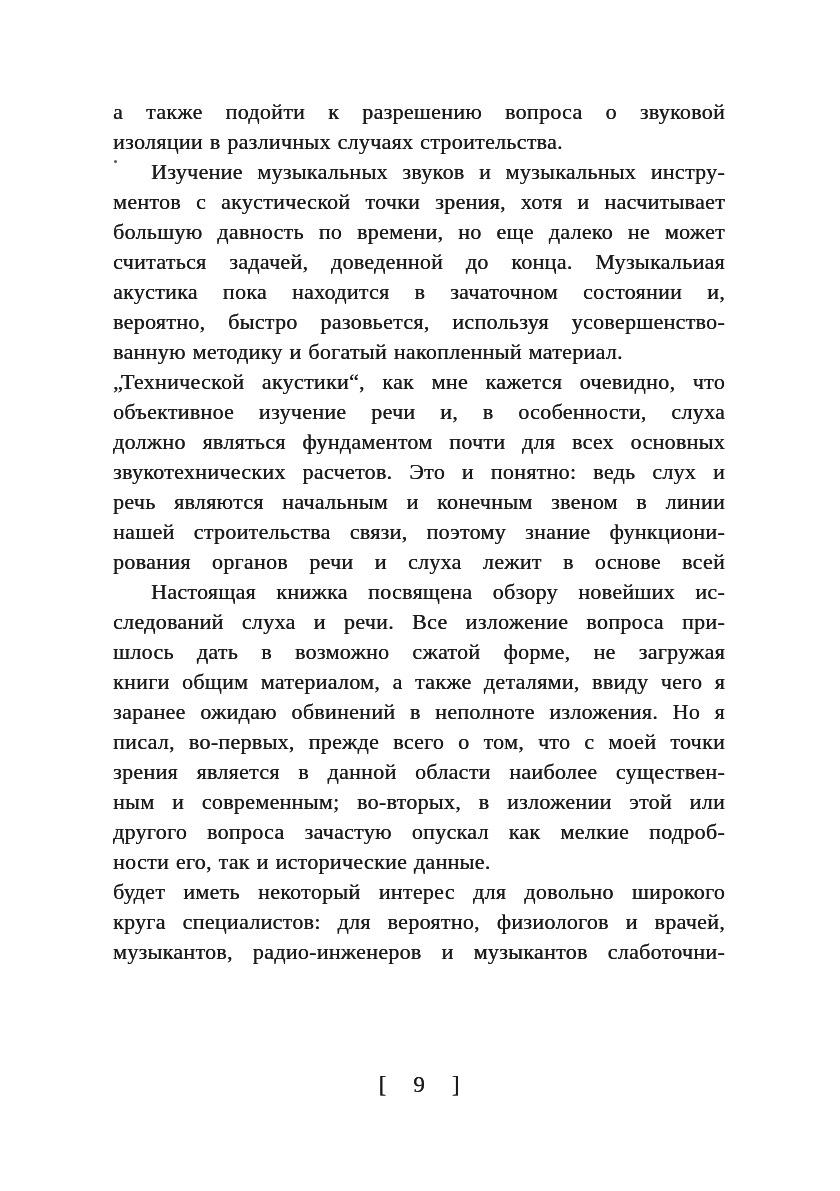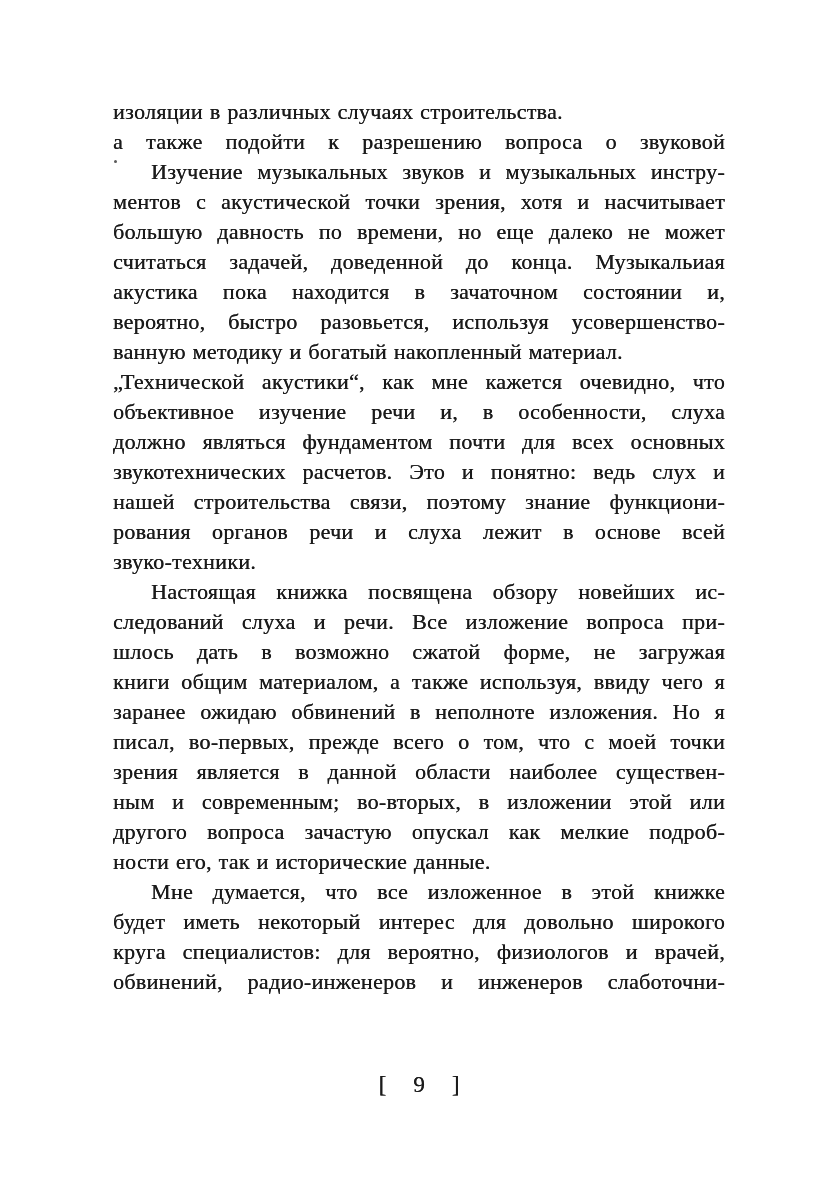--- a/index.html
+++ b/index.html
@@ -62,50 +62,49 @@
     border-radius: 50%;
     background: #5a5a5a;
   }
 </style>
 </head>
 <body>
 
 <div class="page">
 
   <div class="text-block">
+    <div class="line">а также подойти к разрешению вопроса о звуковой</div>
     <div class="line end">изоляции в различных случаях строительства.</div>
-    <div class="line">а также подойти к разрешению вопроса о звуковой</div>
     <div class="line first">Изучение музыкальных звуков и музыкальных инстру-</div>
     <div class="line">ментов с акустической точки зрения, хотя и насчитывает</div>
     <div class="line">большую давность по времени, но еще далеко не может</div>
     <div class="line">считаться задачей, доведенной до конца. Музыкальиая</div>
     <div class="line">акустика пока находится в зачаточном состоянии и,</div>
     <div class="line">вероятно, быстро разовьется, используя усовершенство-</div>
     <div class="line end">ванную методику и богатый накопленный материал.</div>
     <div class="line">„Технической акустики“, как мне кажется очевидно, что</div>
     <div class="line">объективное изучение речи и, в особенности, слуха</div>
     <div class="line">должно являться фундаментом почти для всех основных</div>
     <div class="line">звукотехнических расчетов. Это и понятно: ведь слух и</div>
+    <div class="line">речь являются начальным и конечным звеном в линии</div>
     <div class="line">нашей строительства связи, поэтому знание функциони-</div>
     <div class="line">рования органов речи и слуха лежит в основе всей</div>
-    <div class="line end">звуко-техники.</div>
     <div class="line first">Настоящая книжка посвящена обзору новейших ис-</div>
     <div class="line">следований слуха и речи. Все изложение вопроса при-</div>
     <div class="line">шлось дать в возможно сжатой форме, не загружая</div>
-    <div class="line">книги общим материалом, а также используя, ввиду чего я</div>
+    <div class="line">книги общим материалом, а также деталями, ввиду чего я</div>
     <div class="line">заранее ожидаю обвинений в неполноте изложения. Но я</div>
     <div class="line">писал, во-первых, прежде всего о том, что с моей точки</div>
     <div class="line">зрения является в данной области наиболее существен-</div>
     <div class="line">ным и современным; во-вторых, в изложении этой или</div>
     <div class="line">другого вопроса зачастую опускал как мелкие подроб-</div>
     <div class="line end">ности его, так и исторические данные.</div>
-    <div class="line first">Мне думается, что все изложенное в этой книжке</div>
     <div class="line">будет иметь некоторый интерес для довольно широкого</div>
     <div class="line">круга специалистов: для вероятно, физиологов и врачей,</div>
-    <div class="line">обвинений, радио-инженеров и инженеров слаботочни-</div>
+    <div class="line">музыкантов, радио-инженеров и музыкантов слаботочни-</div>
   </div>
 
   <div class="footer">
     <span>[</span>
     <span>9</span>
     <span>]</span>
   </div>
 
   <div class="speckle"></div>
 

